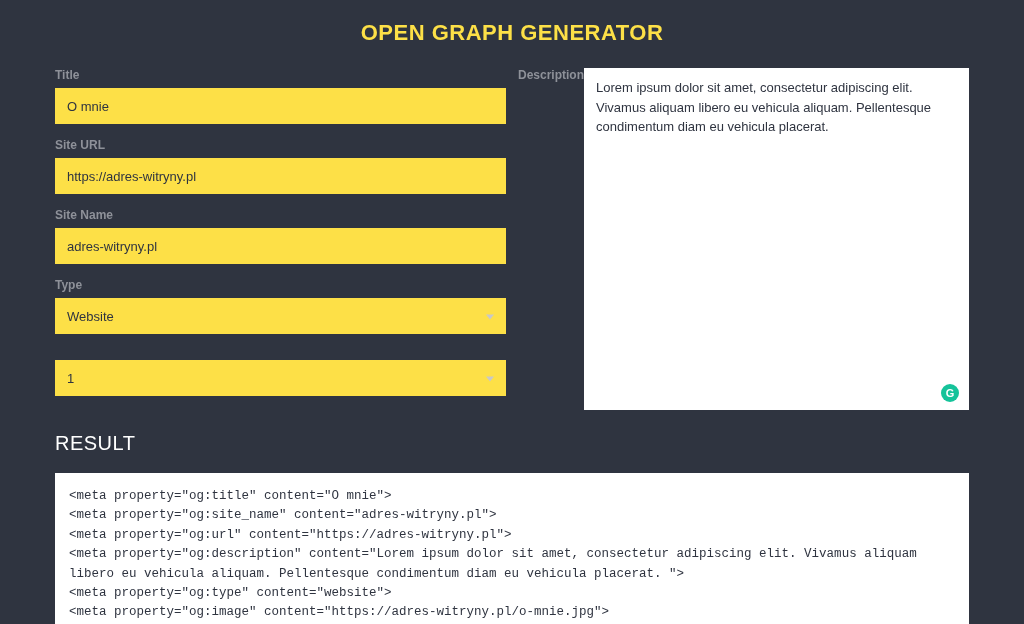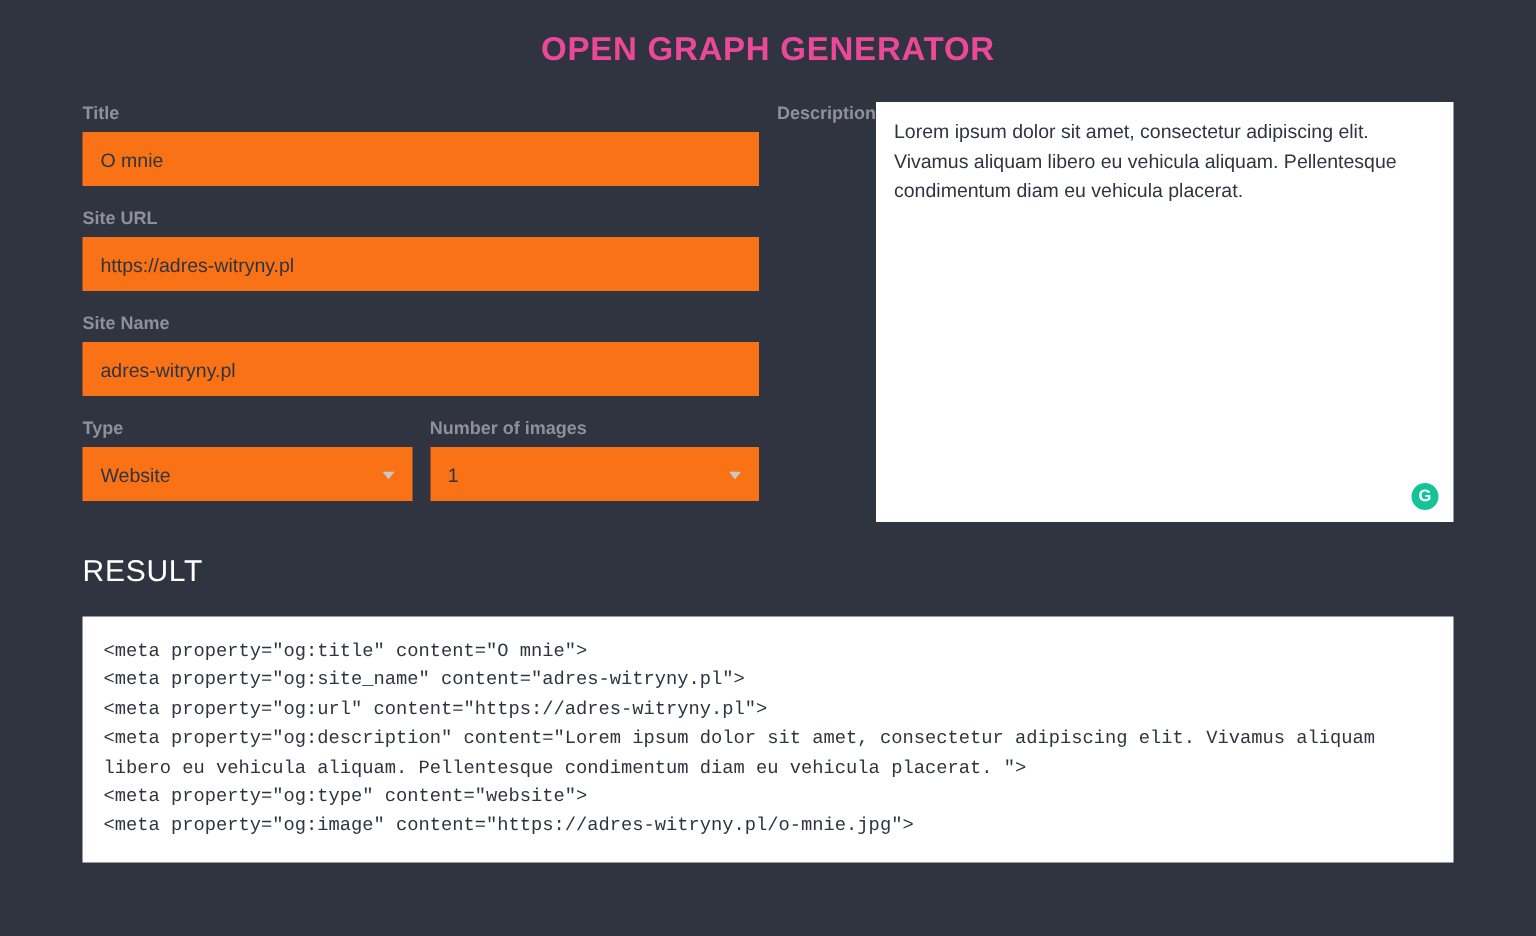--- a/index.html
+++ b/index.html
@@ -5,21 +5,21 @@
   * { box-sizing: border-box; margin: 0; padding: 0; }
   body {
     background: #2f3440;
     font-family: 'Helvetica Neue', Arial, sans-serif;
     width: 1024px;
     height: 624px;
     overflow: hidden;
     padding: 20px 55px 10px 55px;
   }
   .page-title {
-    color: #ec4899;
+    color: #fde047;
     font-size: 22px;
     font-weight: 700;
     text-align: center;
     letter-spacing: 0.5px;
     margin-bottom: 22px;
   }
   .form-row {
     display: flex;
     gap: 12px;
     justify-content: space-between;
@@ -29,21 +29,21 @@
   .field-group { margin-bottom: 14px; }
   .field-label {
     color: #8e9199;
     font-size: 12px;
     font-weight: 600;
     margin-bottom: 6px;
     display: block;
   }
   .text-input, .select-input {
     width: 100%;
-    background: #f97316;
+    background: #fde047;
     border: none;
     padding: 10px 12px;
     font-size: 13px;
     color: #2f3440;
     font-family: inherit;
     height: 36px;
   }
   .textarea-input {
     width: 100%;
     background: #ffffff;
@@ -69,20 +69,21 @@
     display: flex;
     align-items: center;
     justify-content: center;
     color: #fff;
     font-size: 11px;
     font-weight: bold;
   }
   .two-col {
     display: flex;
     gap: 12px;
+    flex-direction: column;
   }
   .two-col .field-group { flex: 1; margin-bottom: 14px; }
   .select-wrap { position: relative; }
   .select-wrap::after {
     content: "";
     position: absolute;
     right: 12px;
     top: 50%;
     transform: translateY(-30%);
     border-left: 4px solid transparent;
@@ -139,21 +140,20 @@
       <div class="field-group">
         <label class="field-label">Type</label>
         <div class="select-wrap">
           <select class="select-input">
             <option>Website</option>
           </select>
           
         </div>
       </div>
       <div class="field-group">
-        <label class="field-label">Number of images</label>
         <div class="select-wrap">
           <select class="select-input">
             <option>1</option>
           </select>
           
         </div>
       </div>
     </div>
   </div>
 

